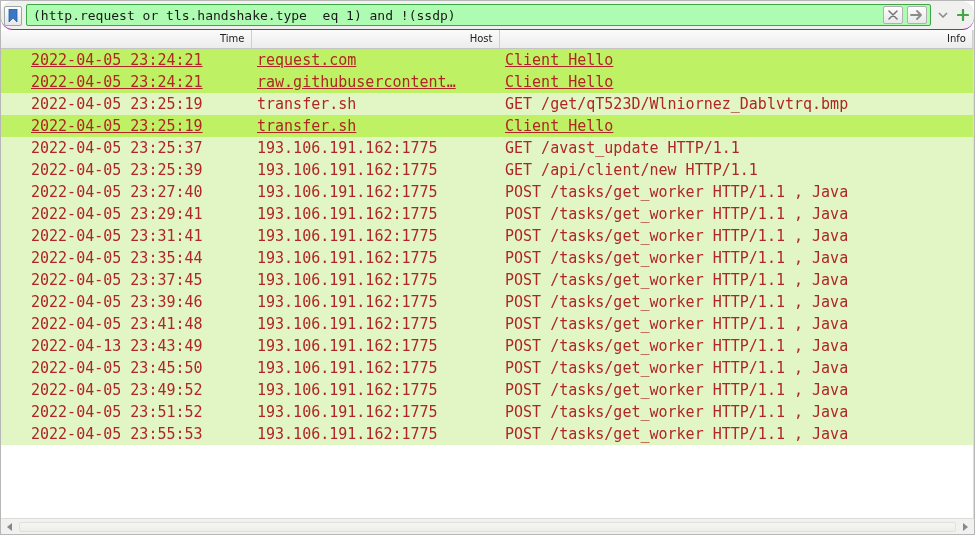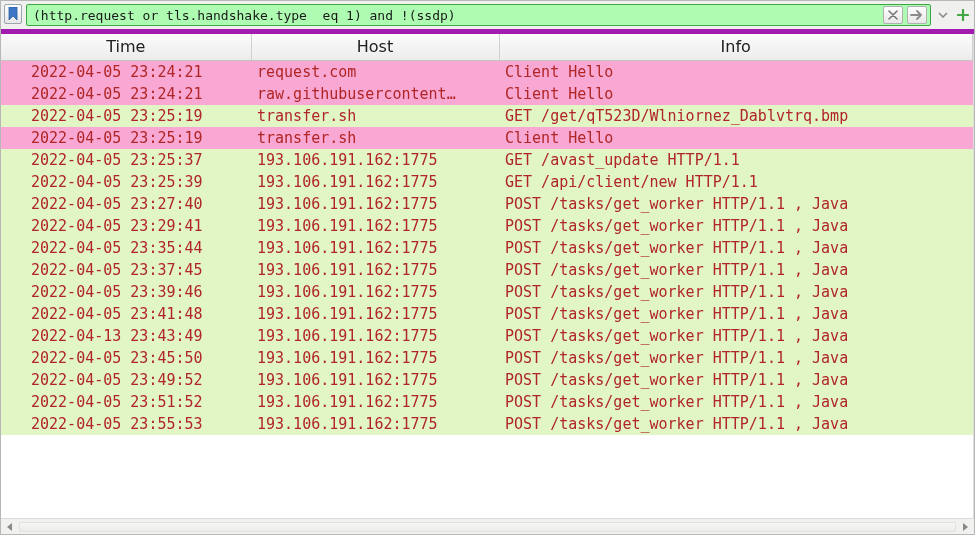--- a/index.html
+++ b/index.html
@@ -21,25 +21,26 @@
     border: 1px solid #b7b7b7;
     background: #fff;
     display: flex;
     flex-direction: column;
     position: relative;
   }
 
   
   .filter-bar {
     display: flex;
-    align-items: flex-start;
+    align-items: flex-end;
     gap: 4px;
     padding: 3px 3px;
     background: #f0f0ee;
-    border-bottom: 5px solid #a21caf;
+    border-bottom: 1px solid #a21caf;
+    border-radius: 12px;
   }
   .bookmark-flag {
     width: 18px; height: 20px;
     display: flex; align-items: center; justify-content: center;
     border: 1px solid #9aa6b2;
     border-radius: 2px;
     background: linear-gradient(#fefefe,#e7e7e7);
   }
   .bookmark-flag svg { display:block; }
   .filter-input {
@@ -103,43 +104,43 @@
     border-collapse: collapse;
     table-layout: fixed;
   }
   .packet-table thead th {
     position: sticky;
     top: 0;
     background: linear-gradient(#fbfbfb,#ececec);
     border-right: 1px solid #d0d0d0;
     border-bottom: 1px solid #c4c4c4;
     font-weight: normal;
-    text-align: center;
+    text-align: right;
     padding: 3px 6px 4px 6px;
-    font-size: 16px;
+    font-size: 10px;
     color: #202020;
   }
   .packet-table colgroup .c-time { width: 250px; }
   .packet-table colgroup .c-host { width: 248px; }
   .packet-table colgroup .c-info { width: auto; }
 
   .packet-table tbody td {
     font-family: "DejaVu Sans Mono","Liberation Mono", monospace;
     font-size: 15px;
     color: #b02525;
     padding: 1px 6px 1px 6px;
     white-space: nowrap;
     overflow: hidden;
     text-overflow: ellipsis;
     line-height: 20px;
     height: 20px;
   }
   .packet-table tbody td.time-cell { padding-left: 30px; }
 
-  tr.row-tls   td { background: #f9a8d4; }
+  tr.row-tls   td { background: #bef264; text-decoration: underline; }
   tr.row-http  td { background: #e2f6c5; }
 
   
   .vscroll {
     width: 16px;
     background: #f1f1ef;
     border-left: 1px solid #dcdcdc;
     position: relative;
   }
 
@@ -265,20 +266,25 @@
               <td class="time-cell">2022-04-05 23:27:40</td>
               <td>193.106.191.162:1775</td>
               <td>POST /tasks/get_worker HTTP/1.1 ,  Java</td>
             </tr>
             <tr class="row-http">
               <td class="time-cell">2022-04-05 23:29:41</td>
               <td>193.106.191.162:1775</td>
               <td>POST /tasks/get_worker HTTP/1.1 ,  Java</td>
             </tr>
             <tr class="row-http">
+              <td class="time-cell">2022-04-05 23:31:41</td>
+              <td>193.106.191.162:1775</td>
+              <td>POST /tasks/get_worker HTTP/1.1 ,  Java</td>
+            </tr>
+            <tr class="row-http">
               <td class="time-cell">2022-04-05 23:35:44</td>
               <td>193.106.191.162:1775</td>
               <td>POST /tasks/get_worker HTTP/1.1 ,  Java</td>
             </tr>
             <tr class="row-http">
               <td class="time-cell">2022-04-05 23:37:45</td>
               <td>193.106.191.162:1775</td>
               <td>POST /tasks/get_worker HTTP/1.1 ,  Java</td>
             </tr>
             <tr class="row-http">

